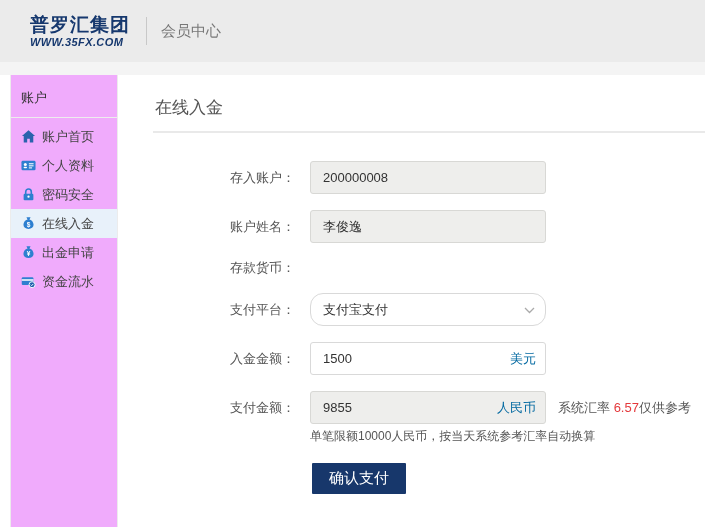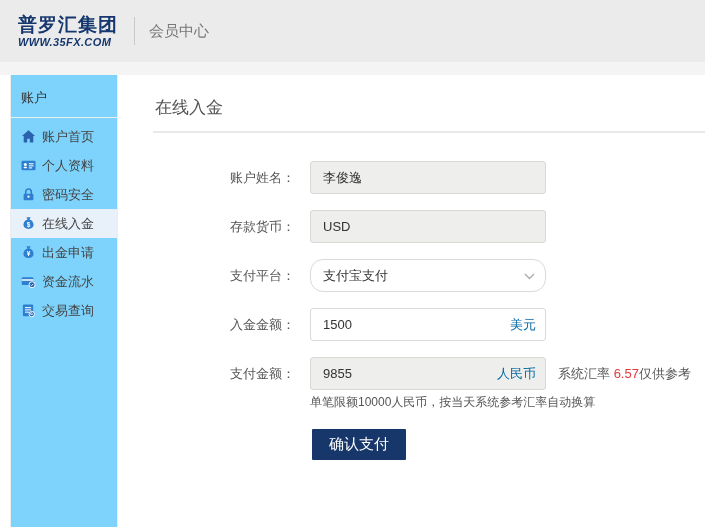--- a/index.html
+++ b/index.html
@@ -21,30 +21,30 @@
   .sub-strip {
     position: absolute; left: 0; top: 62px; width: 705px; height: 13px;
     background: #f4f4f4;
   }
   .logo-mark { position: relative; width: 46px; height: 48px; flex: 0 0 auto; }
   .logo-word {
     position: absolute; left: -2px; bottom: 6px;
     font-size: 9px; font-weight: bold; color: #16386e; letter-spacing: .5px;
     text-shadow: -1px 0 #ebebeb, 1px 0 #ebebeb, 0 1px #ebebeb, 0 -1px #ebebeb;
   }
-  .brand-block { margin-left: 4px; line-height: 1.15; }
+  .brand-block { margin-left: 16px; line-height: 1.15; }
   .brand-cn { font-size: 19px; font-weight: bold; color: #16386e; letter-spacing: 1px; }
   .brand-url { font-size: 11px; font-weight: bold; color: #16386e; letter-spacing: .4px; font-style: italic; }
   .v-divider { width: 1px; height: 28px; background: #c8c8c8; margin: 0 14px 0 16px; }
   .member-center { font-size: 15px; color: #777; }
 
   
   .sidebar {
     position: absolute; left: 10px; top: 75px; width: 108px; height: 452px;
-    background: #7dd3fc; border-left: 1px solid #ececec; border-right: 1px solid #ececec;
+    background: #f0abfc; border-left: 1px solid #ececec; border-right: 1px solid #ececec;
   }
   .side-group-title { font-size: 13px; color: #333; padding: 14px 0 10px 10px; }
   .side-divider { height: 1px; background: #ededed; }
   .side-nav { padding-top: 4px; }
   .side-item {
     height: 29px; display: flex; align-items: center; gap: 6px;
     padding-left: 10px; cursor: pointer; font-size: 13px; color: #444;
   }
   .side-item.active { background: #e8f1fa; }
   .side-item .icon { width: 15px; height: 15px; display: inline-flex; flex: 0 0 auto; }
@@ -167,57 +167,46 @@
         <svg viewBox="0 0 16 16" width="15" height="15">
             <rect x="0.8" y="3.4" width="12.4" height="8.4" rx="1.2" fill="#2e7fd0"></rect>
             <rect x="0.8" y="5.6" width="12.4" height="1.6" fill="#fff"></rect>
             <circle cx="11.8" cy="11.4" r="3.2" fill="#1f5fae" stroke="#fff" stroke-width="1"></circle>
             <path d="M10.4 11.4 l1 1 l1.8 -1.9" fill="none" stroke="#fff" stroke-width="1"></path>
           </svg>
       </span>
       <span>资金流水</span>
     </div>
 
-    <div class="side-item">
-      <span class="icon">
-        <svg viewBox="0 0 16 16" width="15" height="15">
-            <rect x="2" y="1.6" width="11" height="12.6" rx="1.2" fill="#2e7fd0"></rect>
-            <rect x="4.2" y="4.4" width="6.6" height="1.1" fill="#fff"></rect>
-            <rect x="4.2" y="6.8" width="6.6" height="1.1" fill="#fff"></rect>
-            <rect x="4.2" y="9.2" width="4.2" height="1.1" fill="#fff"></rect>
-            <circle cx="11.4" cy="11.8" r="2.9" fill="#1f5fae" stroke="#fff" stroke-width="1"></circle>
-            <circle cx="11" cy="11.3" r="1" fill="none" stroke="#fff" stroke-width="0.9"></circle>
-            <path d="M11.8 12.1 l1 1" stroke="#fff" stroke-width="0.9"></path>
-          </svg>
-      </span>
-      <span>交易查询</span>
-    </div>
 
   </nav>
 </aside>
 
 <main class="main">
   <h2 class="page-title">在线入金</h2>
   <div class="title-divider"></div>
 
   <div class="deposit-form">
 
+    <div class="form-row">
+      <label class="form-label">存入账户：</label>
+      <div class="input-wrap readonly">
+        <input readonly="" value="200000008" style="">
+      </div>
+    </div>
 
     <div class="form-row">
       <label class="form-label">账户姓名：</label>
       <div class="input-wrap readonly">
         <input readonly="" value="李俊逸" style="">
       </div>
     </div>
 
     <div class="form-row">
       <label class="form-label">存款货币：</label>
-      <div class="input-wrap readonly">
-        <input readonly="" value="USD" style="">
-      </div>
     </div>
 
     <div class="form-row">
       <label class="form-label">支付平台：</label>
       <div class="select-box">
         <span>支付宝支付</span>
         <span>
           <svg width="11" height="7" viewBox="0 0 11 7">
               <path d="M1 1 L5.5 5.5 L10 1" fill="none" stroke="#aaa" stroke-width="1.3"></path>
             </svg>

